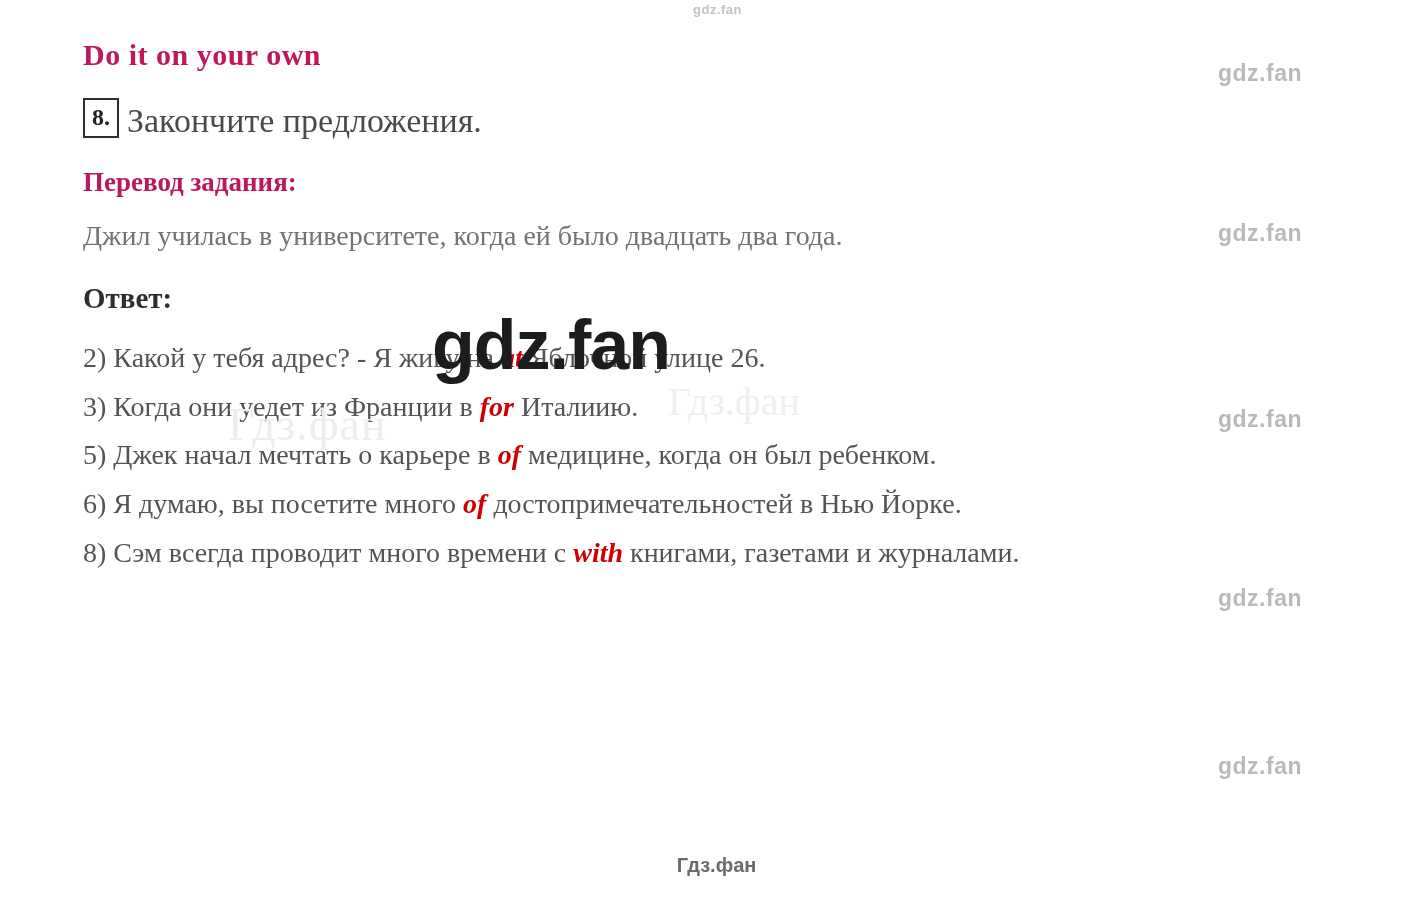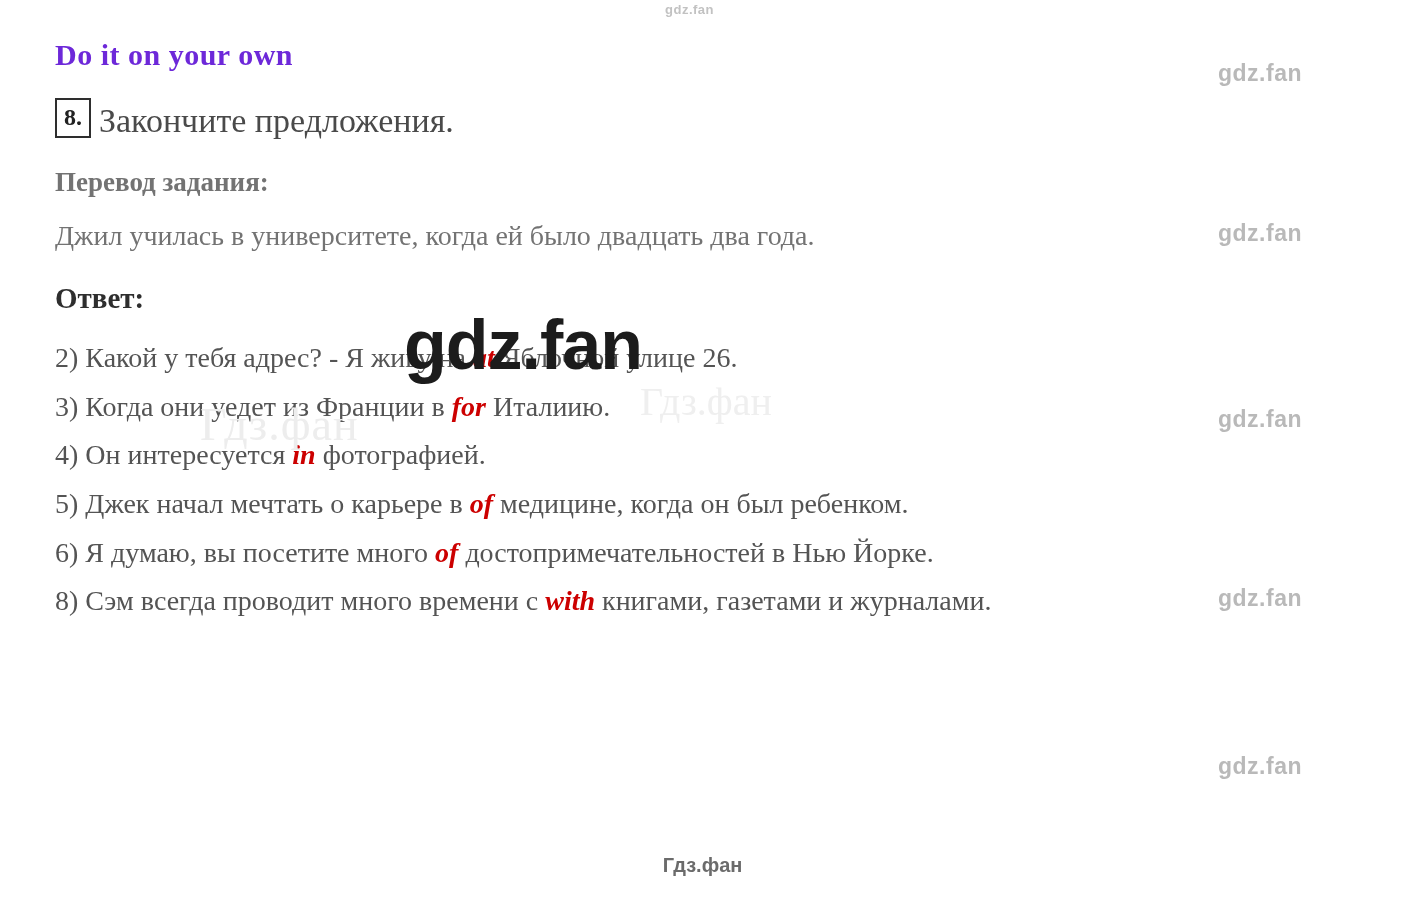--- a/index.html
+++ b/index.html
@@ -12,20 +12,21 @@
     background: #ffffff;
     font-family: "Liberation Serif", serif;
     color: #3d3d3d;
     position: relative;
     overflow: hidden;
   }
 
   .page {
     position: absolute;
     inset: 0;
+    margin-left: 28px;
   }
 
   
   .wm {
     position: absolute;
     color: #b9b9b9;
     font-family: "Liberation Sans", sans-serif;
     font-weight: bold;
     letter-spacing: 0.5px;
     user-select: none;
@@ -97,21 +98,21 @@
     position: absolute;
     left: 55px;
     top: 38px;
     width: 1270px;
   }
 
   .heading-en {
     font-family: "Liberation Serif", serif;
     font-weight: bold;
     font-size: 30px;
-    color: #6d28d9;
+    color: #be185d;
     letter-spacing: 0.5px;
     margin-bottom: 26px;
   }
 
   .task-line {
     display: flex;
     align-items: flex-start;
     margin-bottom: 28px;
   }
   .task-num {
@@ -127,21 +128,21 @@
   .task-text {
     font-size: 34px;
     color: #4a4a4a;
     line-height: 1.1;
     padding-top: 4px;
   }
 
   .subhead {
     font-weight: bold;
     font-size: 27px;
-    color: #737373;
+    color: #be185d;
     margin-bottom: 22px;
   }
 
   .translation {
     font-size: 28px;
     color: #737373;
     margin-bottom: 30px;
     font-family: Liberation Serif, serif;
   }
 
@@ -201,24 +202,20 @@
       <div class="ans">
         <span>2)</span>
         <span>Какой у тебя адрес? - Я живу на </span><em class="key">at</em><span> Яблочной улице 26.</span>
       </div>
 
       <div class="ans">
         <span>3)</span>
         <span>Когда они уедет из Франции в </span><em class="key">for</em><span> Италиию.</span>
       </div>
 
-      <div class="ans">
-        <span>4)</span>
-        <span>Он интересуется </span><em class="key">in</em><span> фотографией.</span>
-      </div>
 
       <div class="ans">
         <span>5)</span>
         <span>Джек начал мечтать о карьере в </span><em class="key">of</em><span> медицине, когда он был ребенком.</span>
       </div>
 
       <div class="ans">
         <span>6)</span>
         <span>Я думаю, вы посетите много </span><em class="key">of</em><span> достопримечательностей в Нью Йорке.</span>
       </div>

